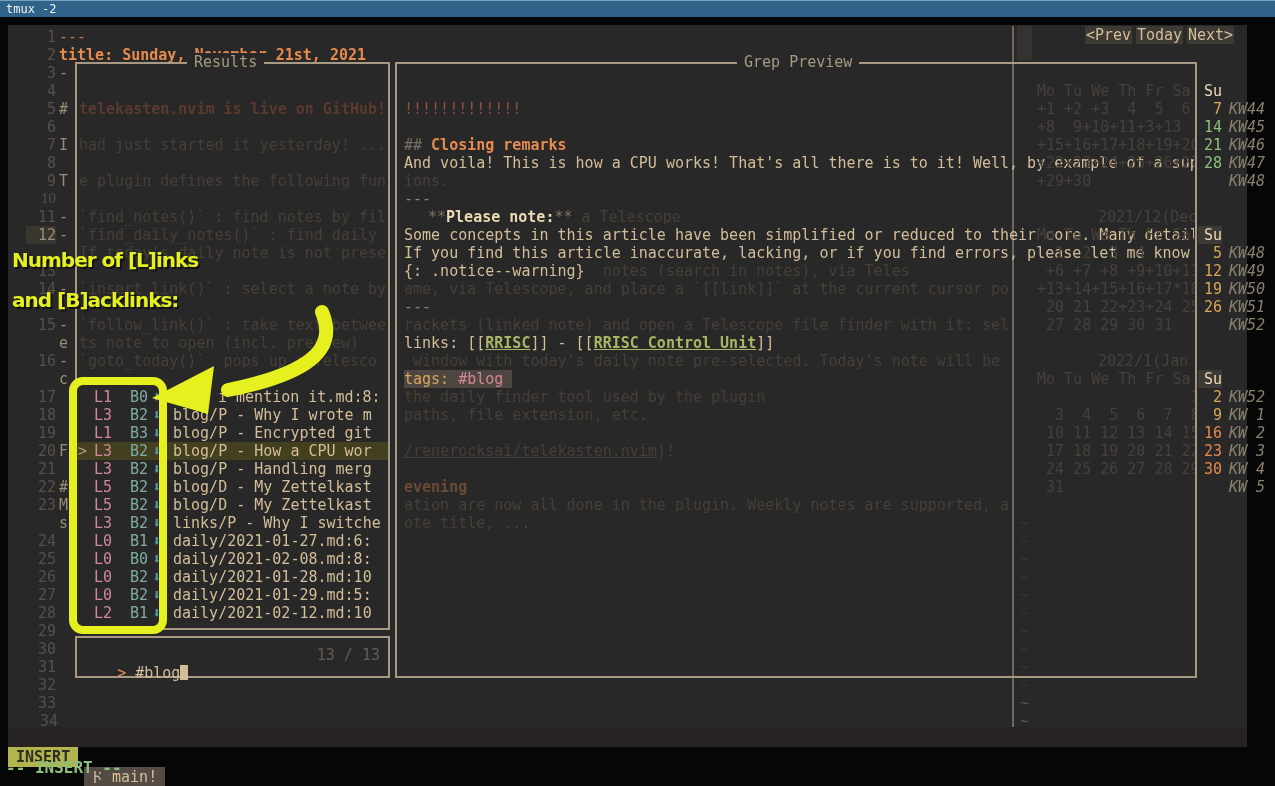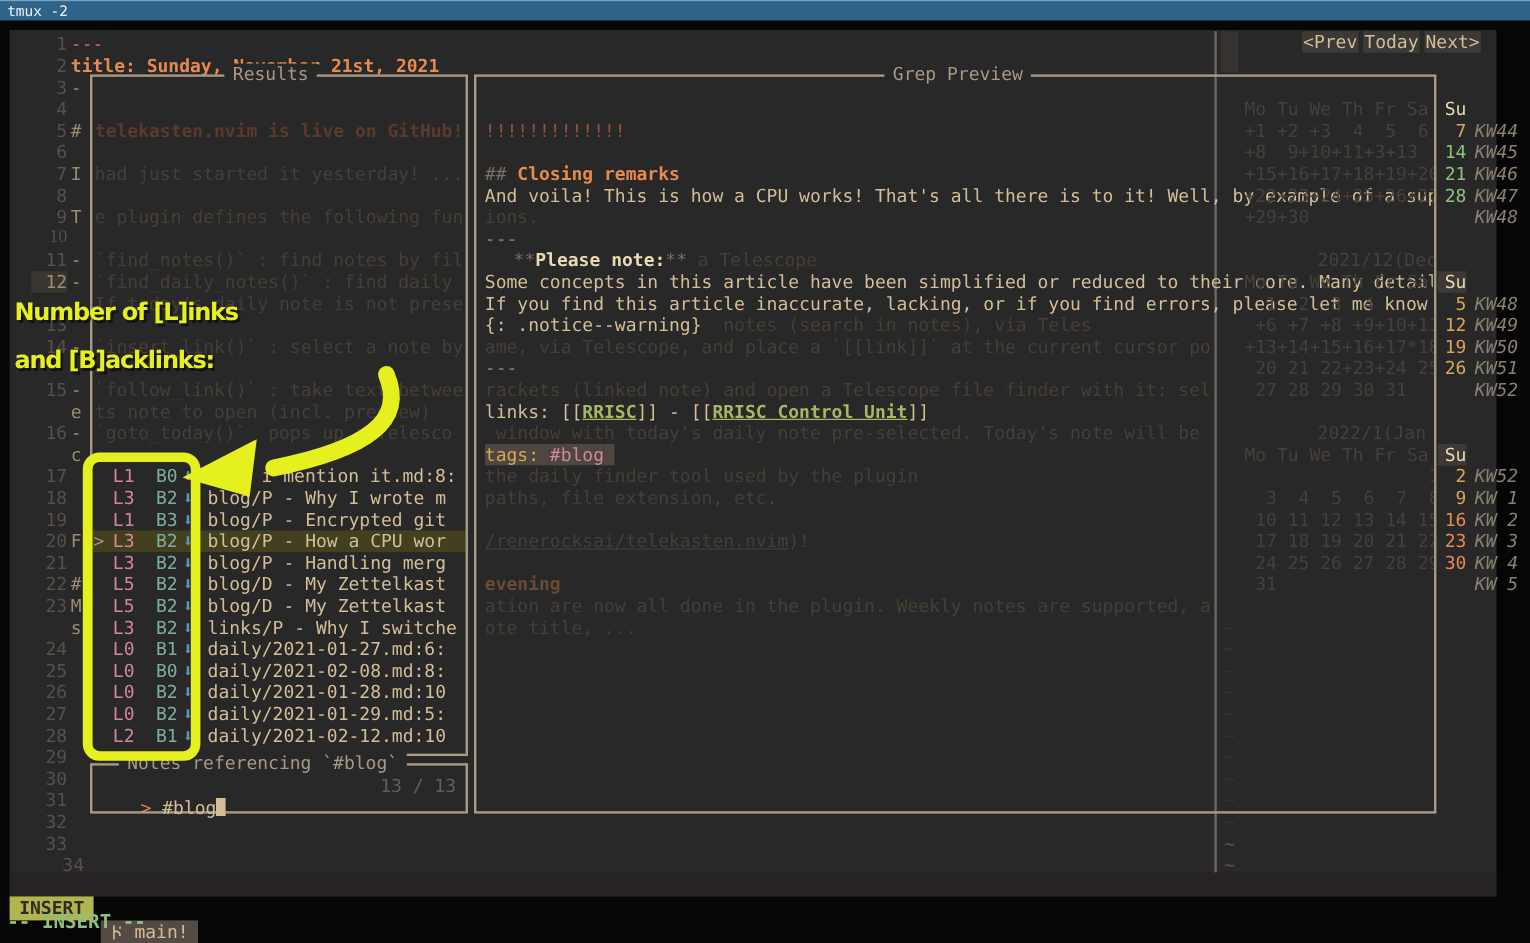--- a/index.html
+++ b/index.html
@@ -105,21 +105,21 @@
     <div class="row mono gnum" style="left: 26px; top: 532px;">24</div>
     <div class="row mono gnum" style="left: 26px; top: 550px;">25</div>
     <div class="row mono gnum" style="left: 26px; top: 568px;">26</div>
     <div class="row mono gnum" style="left: 26px; top: 586px;">27</div>
     <div class="row mono gnum" style="left: 26px; top: 604px;">28</div>
     <div class="row mono gnum" style="left: 26px; top: 622px;">29</div>
     <div class="row mono gnum" style="left: 26px; top: 640px;">30</div>
     <div class="row mono gnum" style="left: 26px; top: 658px;">31</div>
     <div class="row mono gnum" style="left: 26px; top: 676px;">32</div>
     <div class="row mono gnum" style="left: 26px; top: 694px;">33</div>
-    <div class="row mono gnum" style="left: 40px; top: 712px;">34</div>
+    <div class="row mono gnum" style="left: 28px; top: 712px;">34</div>
     <div class="row mono bufred" style="left: 59px; top: 28px;">---</div>
     <div class="row mono buforange" style="left: 59px; top: 46px;">title: Sunday, November 21st, 2021</div>
     <div class="row mono gred" style="left: 79px; top: 100px; width: 308px; overflow: hidden;">telekasten.nvim is live on GitHub!</div>
     <div class="row mono gh" style="left: 79px; top: 136px; width: 308px; overflow: hidden;">had just started it yesterday! ...</div>
     <div class="row mono gh" style="left: 79px; top: 172px; width: 308px; overflow: hidden;">e plugin defines the following fun</div>
     <div class="row mono gh" style="left: 79px; top: 208px; width: 308px; overflow: hidden;">`find_notes()` : find notes by fil</div>
     <div class="row mono gh" style="left: 79px; top: 226px; width: 308px; overflow: hidden;">`find_daily_notes()` : find daily</div>
     <div class="row mono gh" style="left: 79px; top: 244px; width: 308px; overflow: hidden;">If today's daily note is not prese</div>
     <div class="row mono gh" style="left: 79px; top: 280px; width: 308px; overflow: hidden;">`insert_link()` : select a note by</div>
     <div class="row mono gh" style="left: 79px; top: 316px; width: 308px; overflow: hidden;">`follow_link()` : take text betwee</div>
@@ -272,21 +272,20 @@
 
 <div class="float" style="left:75px;top:62px;width:315px;height:568px;">
   <div class="ftitle mono" style="left:110px;top:-11px;">Results</div>
 </div>
 
 <div class="float" style="left:395px;top:62px;width:802px;height:616px;">
   <div class="ftitle mono" style="left:340px;top:-11px;">Grep Preview</div>
 </div>
 
 <div class="float" style="left:75px;top:636px;width:315px;height:42px;">
-  <div class="ftitle mono" style="left:22px;top:-11px;">Notes referencing `#blog`</div>
   <div class="mono" style="position:absolute;left:4px;top:8px;">
     <span style="color:#e78a4e;">&gt;</span><span style="color:#d4be98;"> </span><span style="color:#d4be98;">#blog</span><span class="cursorblk"></span>
   </div>
   <div class="counter mono" style="right:8px;top:8px;">13 / 13</div>
 </div>
 
 <div id="statusline">
   <span class="schip smode">INSERT</span>
   <span class="schip sbranch"><svg width="11" height="14" viewBox="0 0 11 14" style="vertical-align:-2px;">
         <path d="M3 1 v12 M3 6 c4 0 5 1 5 4 M8 2 v2" stroke="#d4be98" stroke-width="1.4" fill="none"></path>

